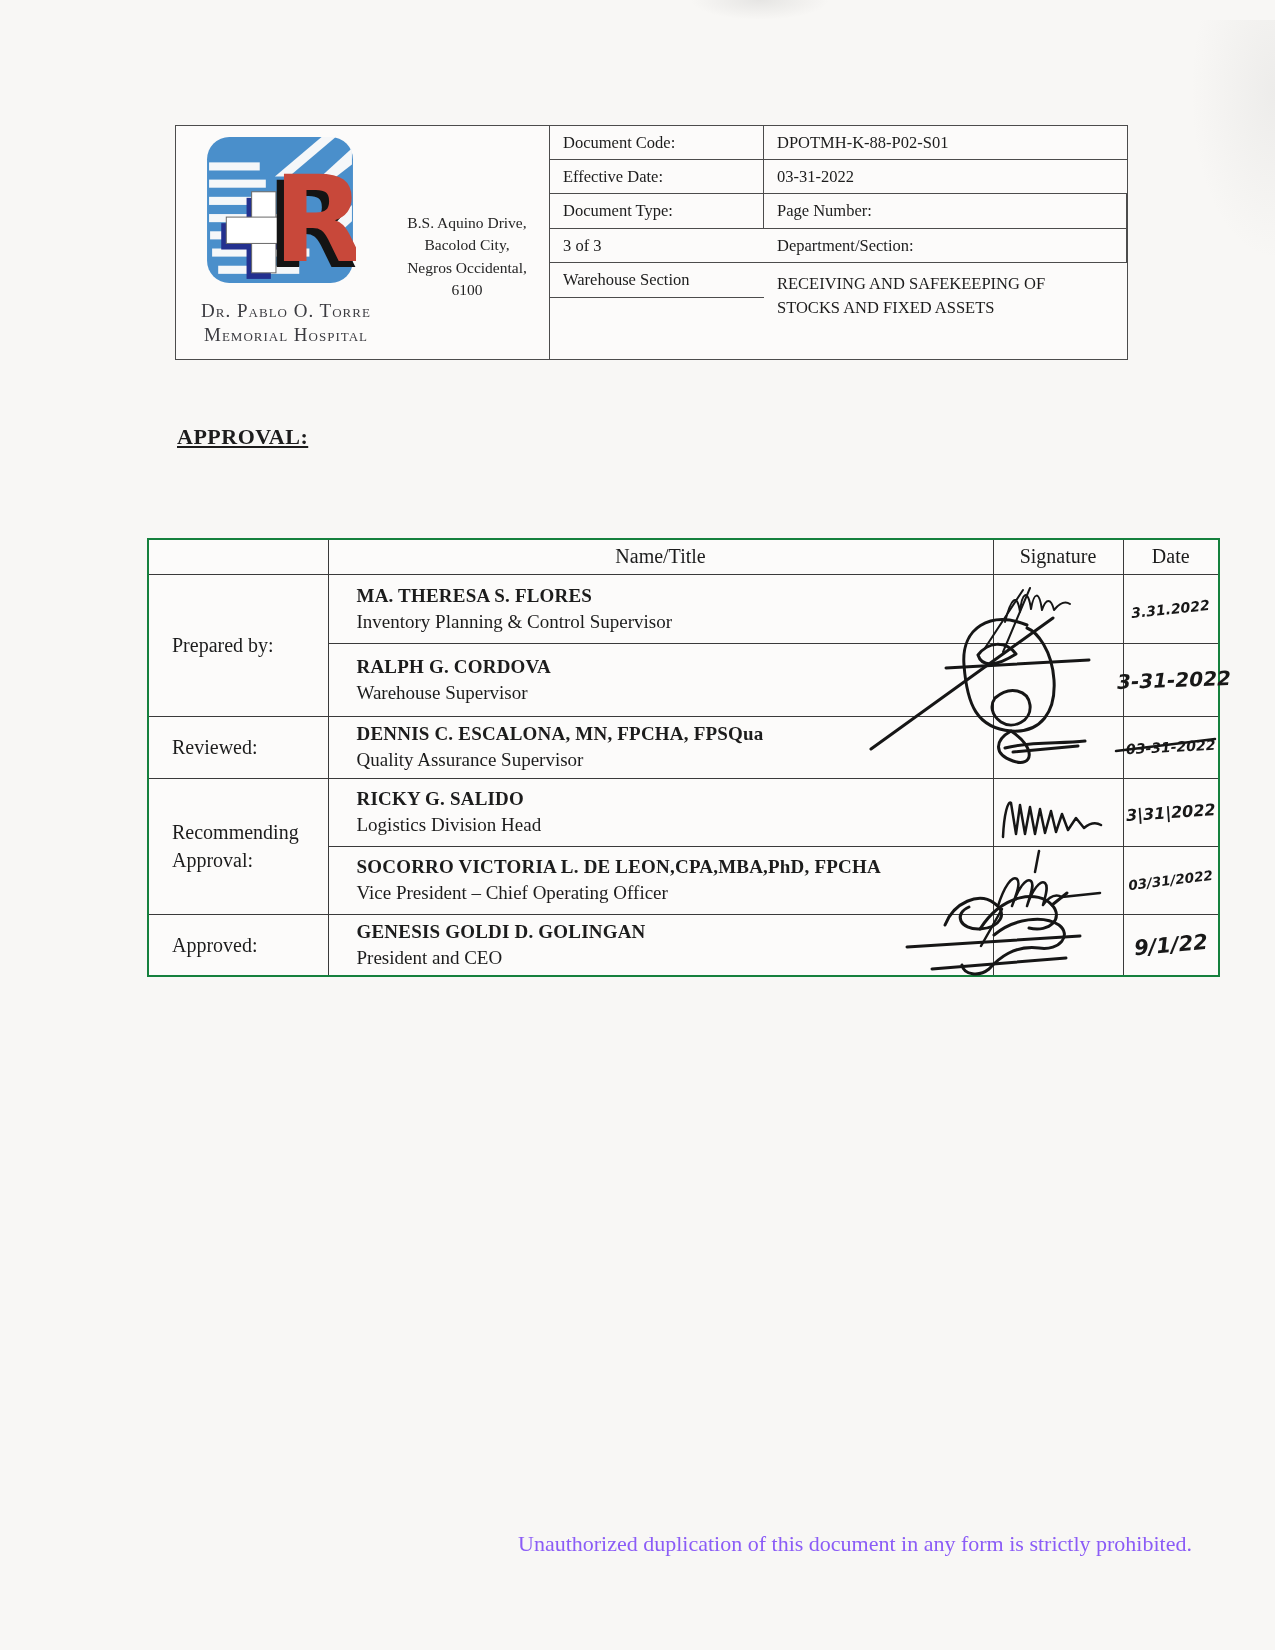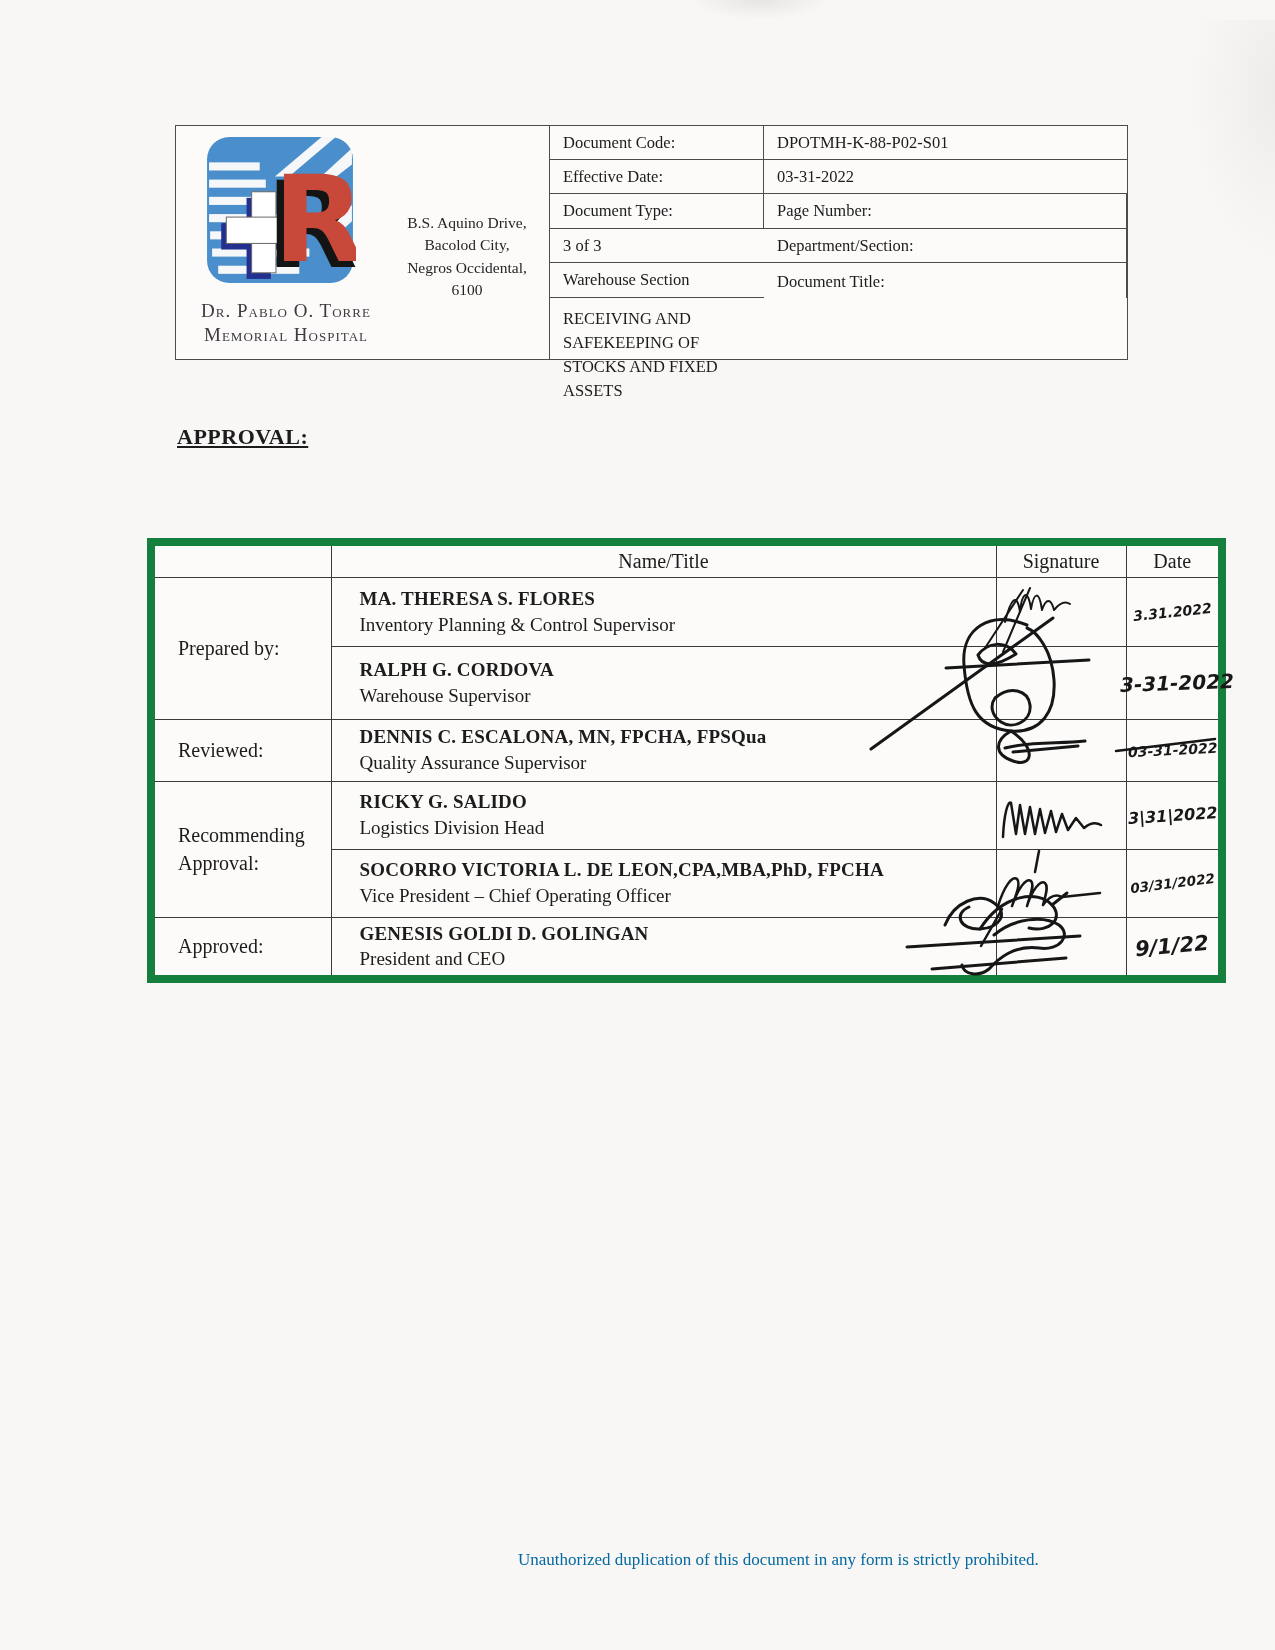--- a/index.html
+++ b/index.html
@@ -28,42 +28,42 @@
   .mlabel{border-right:1px solid #4c4c4c;}
   .mrow-last{border-bottom:none;align-items:flex-start;padding-top:9px;}
   .mtitle-value{font-weight:normal;line-height:1.45;padding-right:20px;}
 
   
   .approval-heading{position:absolute;left:177px;top:424px;font-size:22px;font-weight:bold;
     text-decoration:underline;letter-spacing:.5px;}
   .approval-table{position:absolute;left:147px;top:538px;border-collapse:collapse;
     table-layout:fixed;width:1071px;background:#fcfbfa;}
   .approval-table td{border:1px solid #3a3a3a;box-sizing:border-box;vertical-align:middle;}
-  .approval-table{border:8px solid #15803d;}
+  .approval-table{border:2px solid #15803d;}
   .c-label{width:180px}.c-name{width:665px}.c-sig{width:130px}.c-date{width:96px}
   tr.hdr-row td{height:35px;text-align:center;font-size:20px;border-bottom:1.5px solid #3a3a3a;}
   tr.r1 td{height:69px} tr.r2 td{height:73px} tr.r3 td{height:62px}
   tr.r4 td{height:68px} tr.r5 td{height:68px} tr.r6 td{height:62px}
   td.lbl{font-size:20px;padding-left:23px;line-height:1.4;}
   td.nm{padding-left:28px;margin-top:12px;}
   .sig-name{font-weight:bold;font-size:19px;letter-spacing:.2px;line-height:1.35;}
   .sig-title{font-size:19px;line-height:1.35;}
   td.dt{text-align:center;overflow:visible;}
   .hw{display:inline-block;font-family:"DejaVu Sans",sans-serif;font-style:italic;
     font-weight:bold;color:#181818;white-space:nowrap;}
   .hw1{font-size:14px;transform:rotate(-6deg);}
   .hw2{font-size:20px;transform:rotate(-2deg);margin-left:-8px;}
   .hw3{font-size:14px;transform:rotate(-3deg);}
   .hw4{font-size:16px;transform:rotate(-4deg);}
   .hw5{font-size:13.5px;transform:rotate(-7deg);}
   .hw6{font-size:21px;transform:rotate(-5deg);}
 
   .sig-overlay{position:absolute;left:0;top:0;width:1275px;height:1650px;pointer-events:none;}
 
-  .footer-note{position:absolute;left:518px;top:1531px;font-size:17px;color:#0369a1;margin-top:19px;}
+  .footer-note{position:absolute;left:518px;top:1531px;font-size:22px;color:#8b5cf6;}
 </style>
 </head>
 <body>
 
 <div class="page">
   <div class="smudge smudge1"></div>
   <div class="smudge smudge2"></div>
 
   <div class="hdr-table">
     <div class="hdr-left">
@@ -106,21 +106,20 @@
     <div class="hdr-right">
       <div class="mcell mlabel">Document Code:</div>
       <div class="mcell">DPOTMH-K-88-P02-S01</div>
       <div class="mcell mlabel">Effective Date:</div>
       <div class="mcell">03-31-2022</div>
       <div class="mcell mlabel">Document Type:</div>
       <div class="mcell mlabel">Page Number:</div>
       <div class="mcell">3 of 3</div>
       <div class="mcell mlabel">Department/Section:</div>
       <div class="mcell">Warehouse Section</div>
-      <div class="mcell mlabel mrow-last">Document Title:</div>
       <div class="mcell mrow-last mtitle-value">RECEIVING AND SAFEKEEPING OF STOCKS AND FIXED ASSETS</div>
     </div>
   </div>
 
   <div class="approval-heading">APPROVAL:</div>
 
   <table class="approval-table">
     <colgroup>
         <col class="c-label">
         <col class="c-name">

